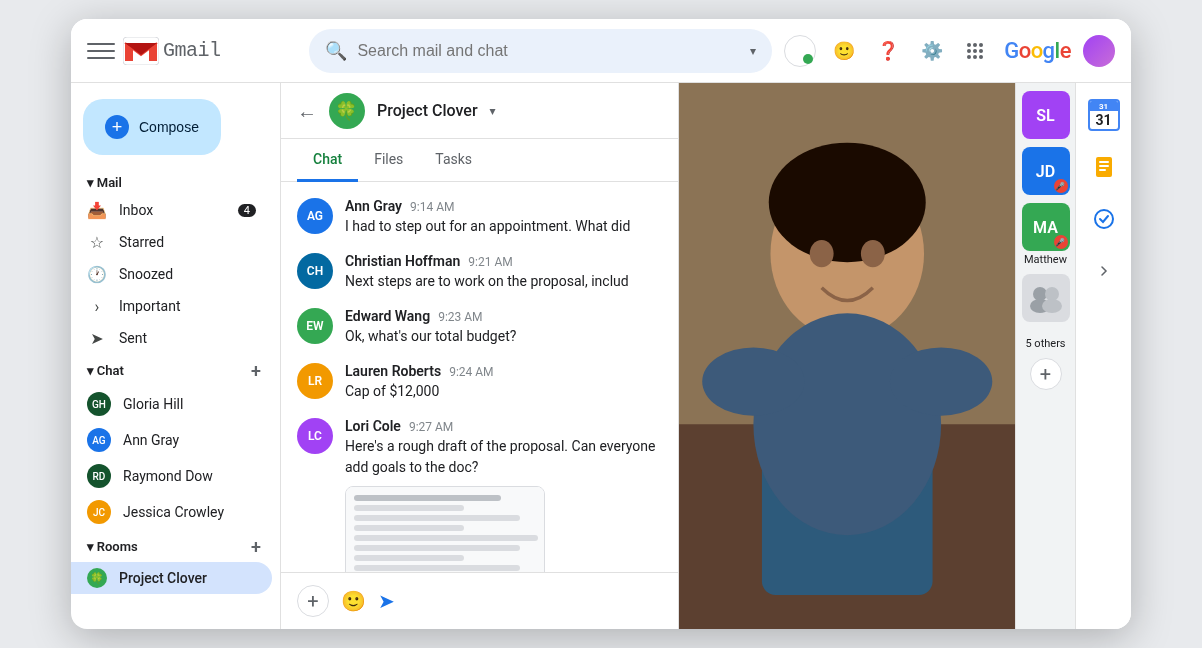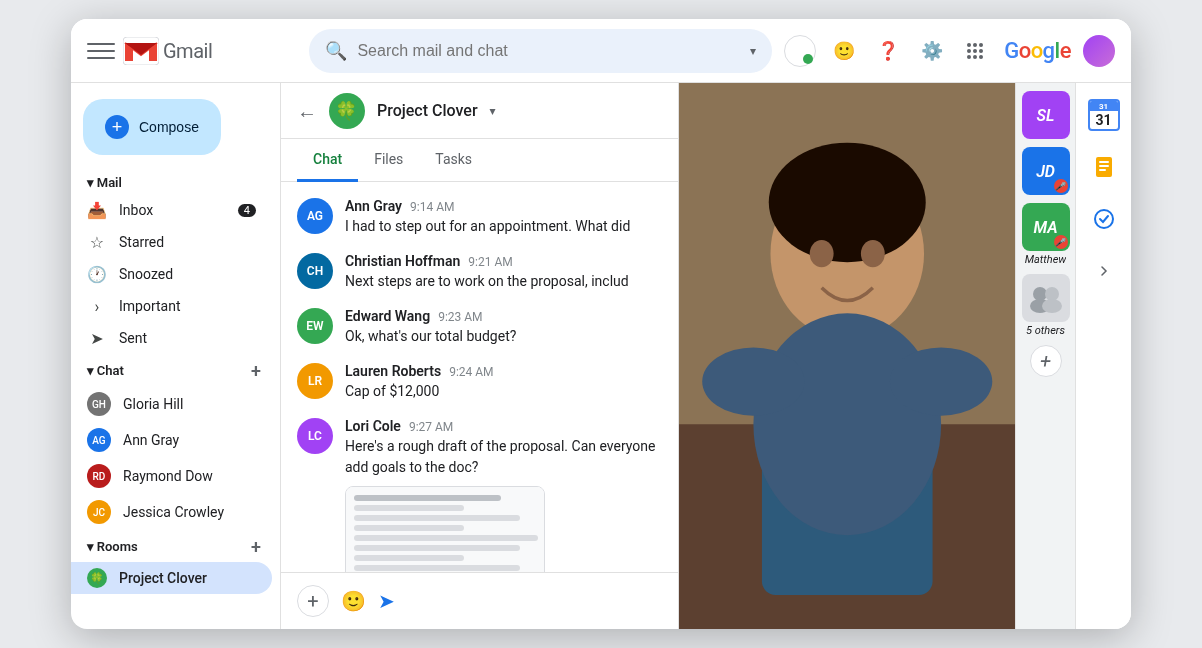--- a/index.html
+++ b/index.html
@@ -31,20 +31,21 @@
       padding: 0 16px;
       border-bottom: 1px solid #e0e0e0;
       flex-shrink: 0;
       gap: 12px;
     }
     .topbar-left {
       display: flex;
       align-items: center;
       gap: 8px;
       width: 210px;
+      font-family: Liberation Mono, monospace;
     }
     .hamburger-icon {
       width: 28px; height: 28px;
       display: flex; flex-direction: column;
       justify-content: center; gap: 5px;
       cursor: pointer;
     }
     .hamburger-icon span {
       display: block; height: 2px; background: #5f6368; border-radius: 2px;
     }
@@ -309,21 +310,20 @@
     .participants-panel {
       width: 60px;
       background: #f1f3f4;
       border-left: 1px solid #e0e0e0;
       display: flex;
       flex-direction: column;
       align-items: center;
       padding: 8px 0;
       gap: 8px;
       overflow-y: auto;
-      font-style: italic;
     }
     .participant-thumb {
       width: 48px; height: 48px; border-radius: 8px;
       overflow: hidden; flex-shrink: 0; position: relative;
       cursor: pointer;
     }
     .participant-bg {
       width: 100%; height: 100%;
       display: flex; align-items: center; justify-content: center;
       font-size: 16px; font-weight: 600; color: white;
@@ -505,29 +505,29 @@
       <div class="nav-item">
         <span class="nav-icon">➤</span>
         <span class="nav-label">Sent</span>
       </div>
 
       <div class="section-header">
         <span>▾ Chat</span>
         <span class="add-btn">+</span>
       </div>
       <div class="nav-item">
-        <div class="chat-avatar" style="background:#737373">GH</div>
+        <div class="chat-avatar" style="background:#14532d">GH</div>
         <span class="nav-label">Gloria Hill</span>
       </div>
       <div class="nav-item">
         <div class="chat-avatar" style="background:#1a73e8">AG</div>
         <span class="nav-label">Ann Gray</span>
       </div>
       <div class="nav-item">
-        <div class="chat-avatar" style="background:#b91c1c">RD</div>
+        <div class="chat-avatar" style="background:#14532d">RD</div>
         <span class="nav-label">Raymond Dow</span>
       </div>
       <div class="nav-item">
         <div class="chat-avatar" style="background:#f29900">JC</div>
         <span class="nav-label">Jessica Crowley</span>
       </div>
 
       <div class="section-header">
         <span>▾ Rooms</span>
         <span class="add-btn">+</span>
@@ -678,21 +678,21 @@
         </div>
 
         <div style="display:flex;flex-direction:column;align-items:center;gap:2px">
           <div class="participant-thumb">
             <div class="participant-bg" style="background:#34a853">MA</div>
             <div class="participant-mute-icon">🎤</div>
           </div>
           <span class="participant-label">Matthew</span>
         </div>
 
-        <div style="display:flex;flex-direction:column;align-items:center;gap:2px">
+        <div style="display:flex;flex-direction:column;align-items:center;gap:15px">
           <div class="participant-group">
             <svg width="36" height="36" viewBox="0 0 36 36">
               <circle cx="12" cy="14" r="7" fill="#9aa0a6"></circle>
               <circle cx="24" cy="14" r="7" fill="#bdc1c6"></circle>
               <ellipse cx="12" cy="26" rx="10" ry="7" fill="#9aa0a6"></ellipse>
               <ellipse cx="24" cy="26" rx="10" ry="7" fill="#bdc1c6"></ellipse>
             </svg>
           </div>
           <span class="participant-label">5 others</span>
         </div>

